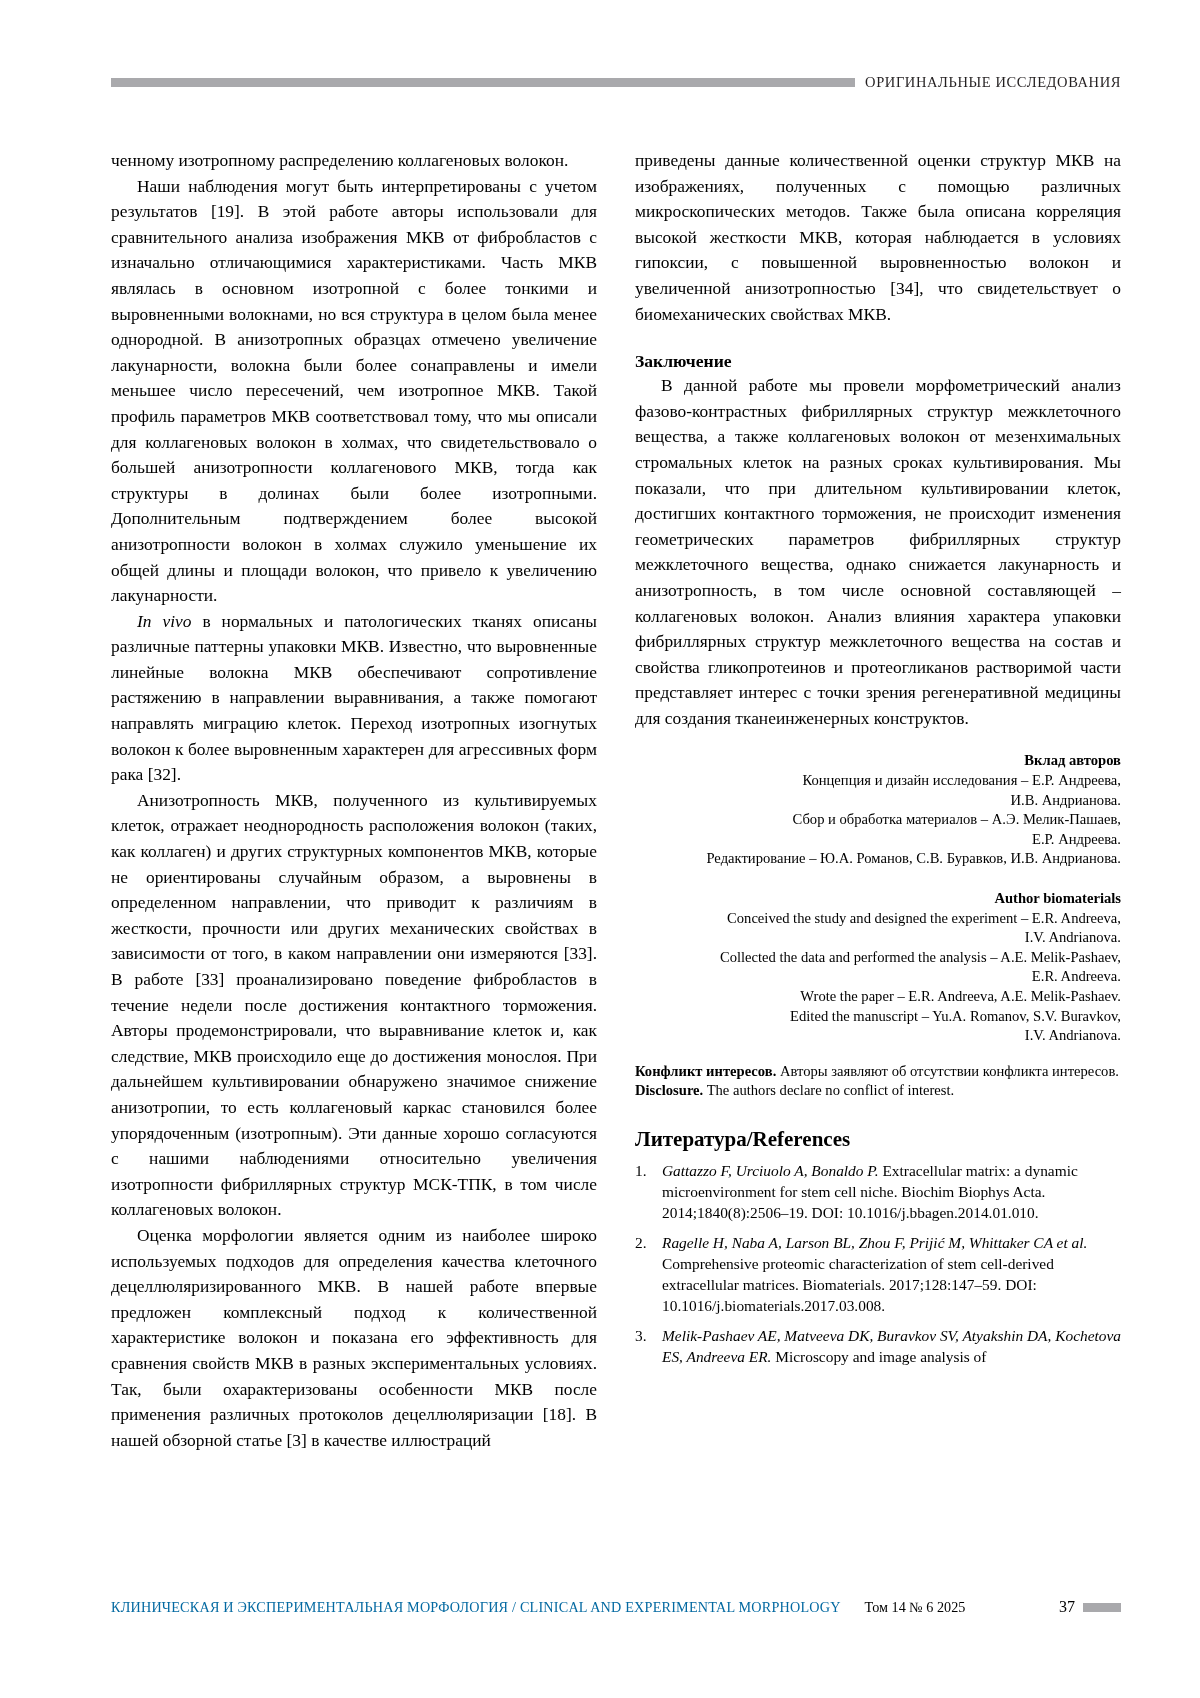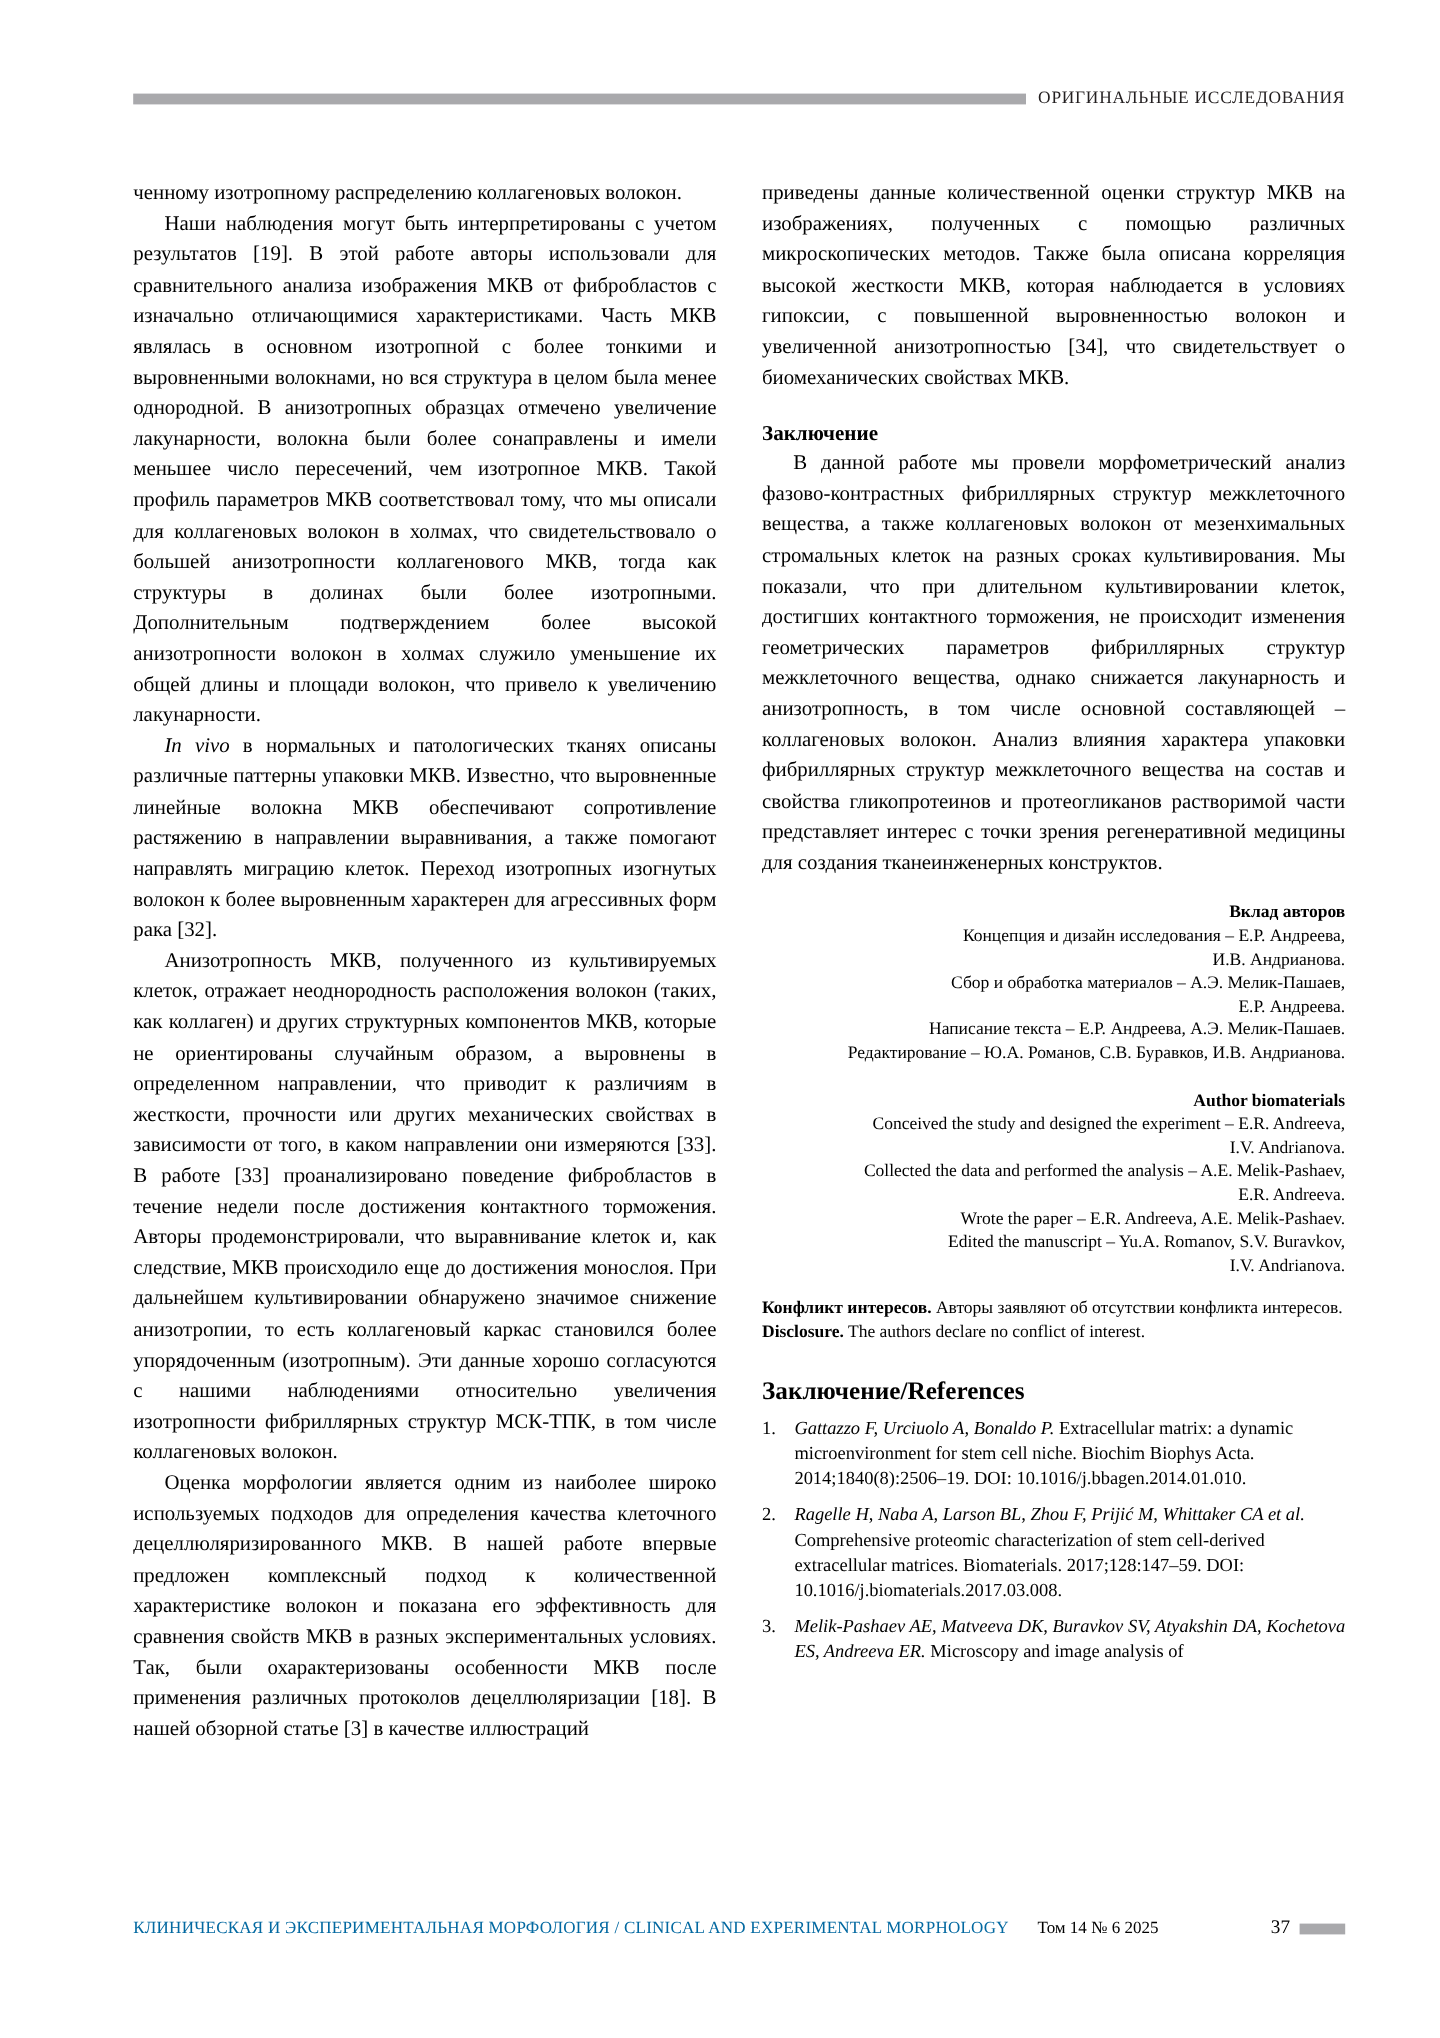--- a/index.html
+++ b/index.html
@@ -188,41 +188,40 @@
 
       <h2 class="sect">Заключение</h2>
       <p class="indent">В данной работе мы провели морфометрический анализ фазово-контрастных фибриллярных структур межклеточного вещества, а также коллагеновых волокон от мезенхимальных стромальных клеток на разных сроках культивирования. Мы показали, что при длительном культивировании клеток, достигших контактного торможения, не происходит изменения геометрических параметров фибриллярных структур межклеточного вещества, однако снижается лакунарность и анизотропность, в том числе основной составляющей – коллагеновых волокон. Анализ влияния характера упаковки фибриллярных структур межклеточного вещества на состав и свойства гликопротеинов и протеогликанов растворимой части представляет интерес с точки зрения регенеративной медицины для создания тканеинженерных конструктов.</p>
 
       <div class="smallblock">
         <span class="bhead">Вклад авторов</span>
         <span class="line">Концепция и дизайн исследования – Е.Р. Андреева,</span>
         <span class="line">И.В. Андрианова.</span>
         <span class="line">Сбор и обработка материалов – А.Э. Мелик-Пашаев,</span>
         <span class="line">Е.Р. Андреева.</span>
-        <span class="line">Написание текста – Е.Р. Андреева, А.Э. Мелик-Пашаев.</span>
         <span class="line">Редактирование – Ю.А. Романов, С.В. Буравков, И.В. Андрианова.</span>
       </div>
 
       <div class="smallblock en">
         <span class="bhead">Author biomaterials</span>
         <span class="line">Conceived the study and designed the experiment – E.R. Andreeva,</span>
         <span class="line">I.V. Andrianova.</span>
         <span class="line">Collected the data and performed the analysis – A.E. Melik-Pashaev,</span>
         <span class="line">E.R. Andreeva.</span>
         <span class="line">Wrote the paper – E.R. Andreeva, A.E. Melik-Pashaev.</span>
         <span class="line">Edited the manuscript – Yu.A. Romanov, S.V. Buravkov,</span>
         <span class="line">I.V. Andrianova.</span>
       </div>
 
       <div class="disc">
         <div><b>Конфликт интересов.</b><span> Авторы заявляют об отсутствии конфликта интересов.</span></div>
         <div><b>Disclosure.</b><span> The authors declare no conflict of interest.</span></div>
       </div>
 
-      <h2 class="refs">Заключение/References</h2>
+      <h2 class="refs">Литература/References</h2>
       <ol class="reflist">
         <li>
           <span class="num">1.</span><span class="auth">Gattazzo F, Urciuolo A, Bonaldo P.</span><span> Extracellular matrix: a dynamic microenvironment for stem cell niche. Biochim Biophys Acta. 2014;1840(8):2506–19. DOI: 10.1016/j.bbagen.2014.01.010.</span>
         </li>
         <li>
           <span class="num">2.</span><span class="auth">Ragelle H, Naba A, Larson BL, Zhou F, Prijić M, Whittaker CA et al.</span><span> Comprehensive proteomic characterization of stem cell-derived extracellular matrices. Biomaterials. 2017;128:147–59. DOI: 10.1016/j.biomaterials.2017.03.008.</span>
         </li>
         <li>
           <span class="num">3.</span><span class="auth">Melik-Pashaev AE, Matveeva DK, Buravkov SV, Atyakshin DA, Kochetova ES, Andreeva ER.</span><span> Microscopy and image analysis of</span>
         </li>

